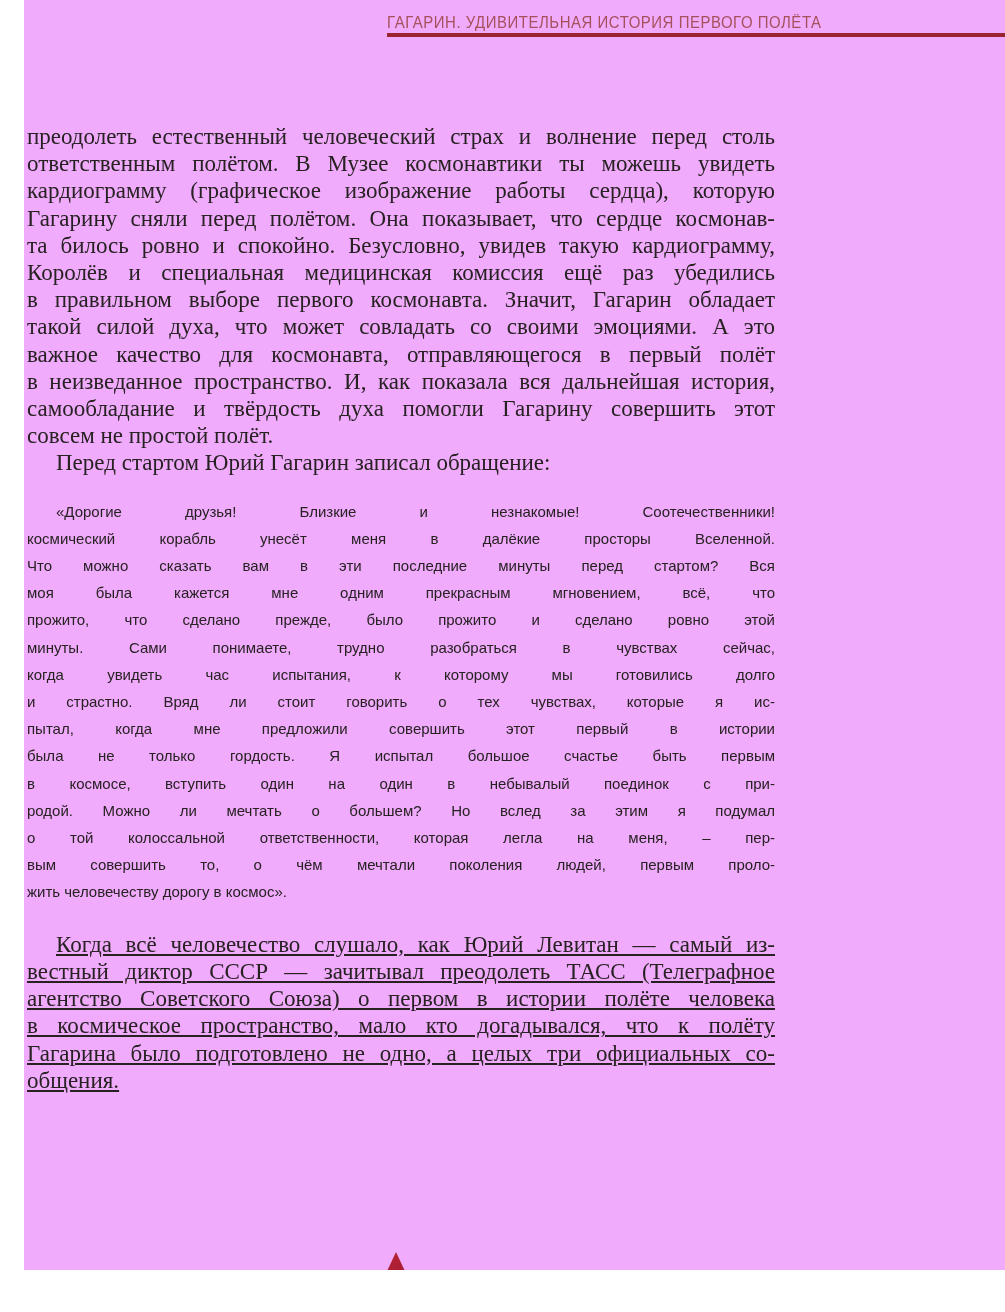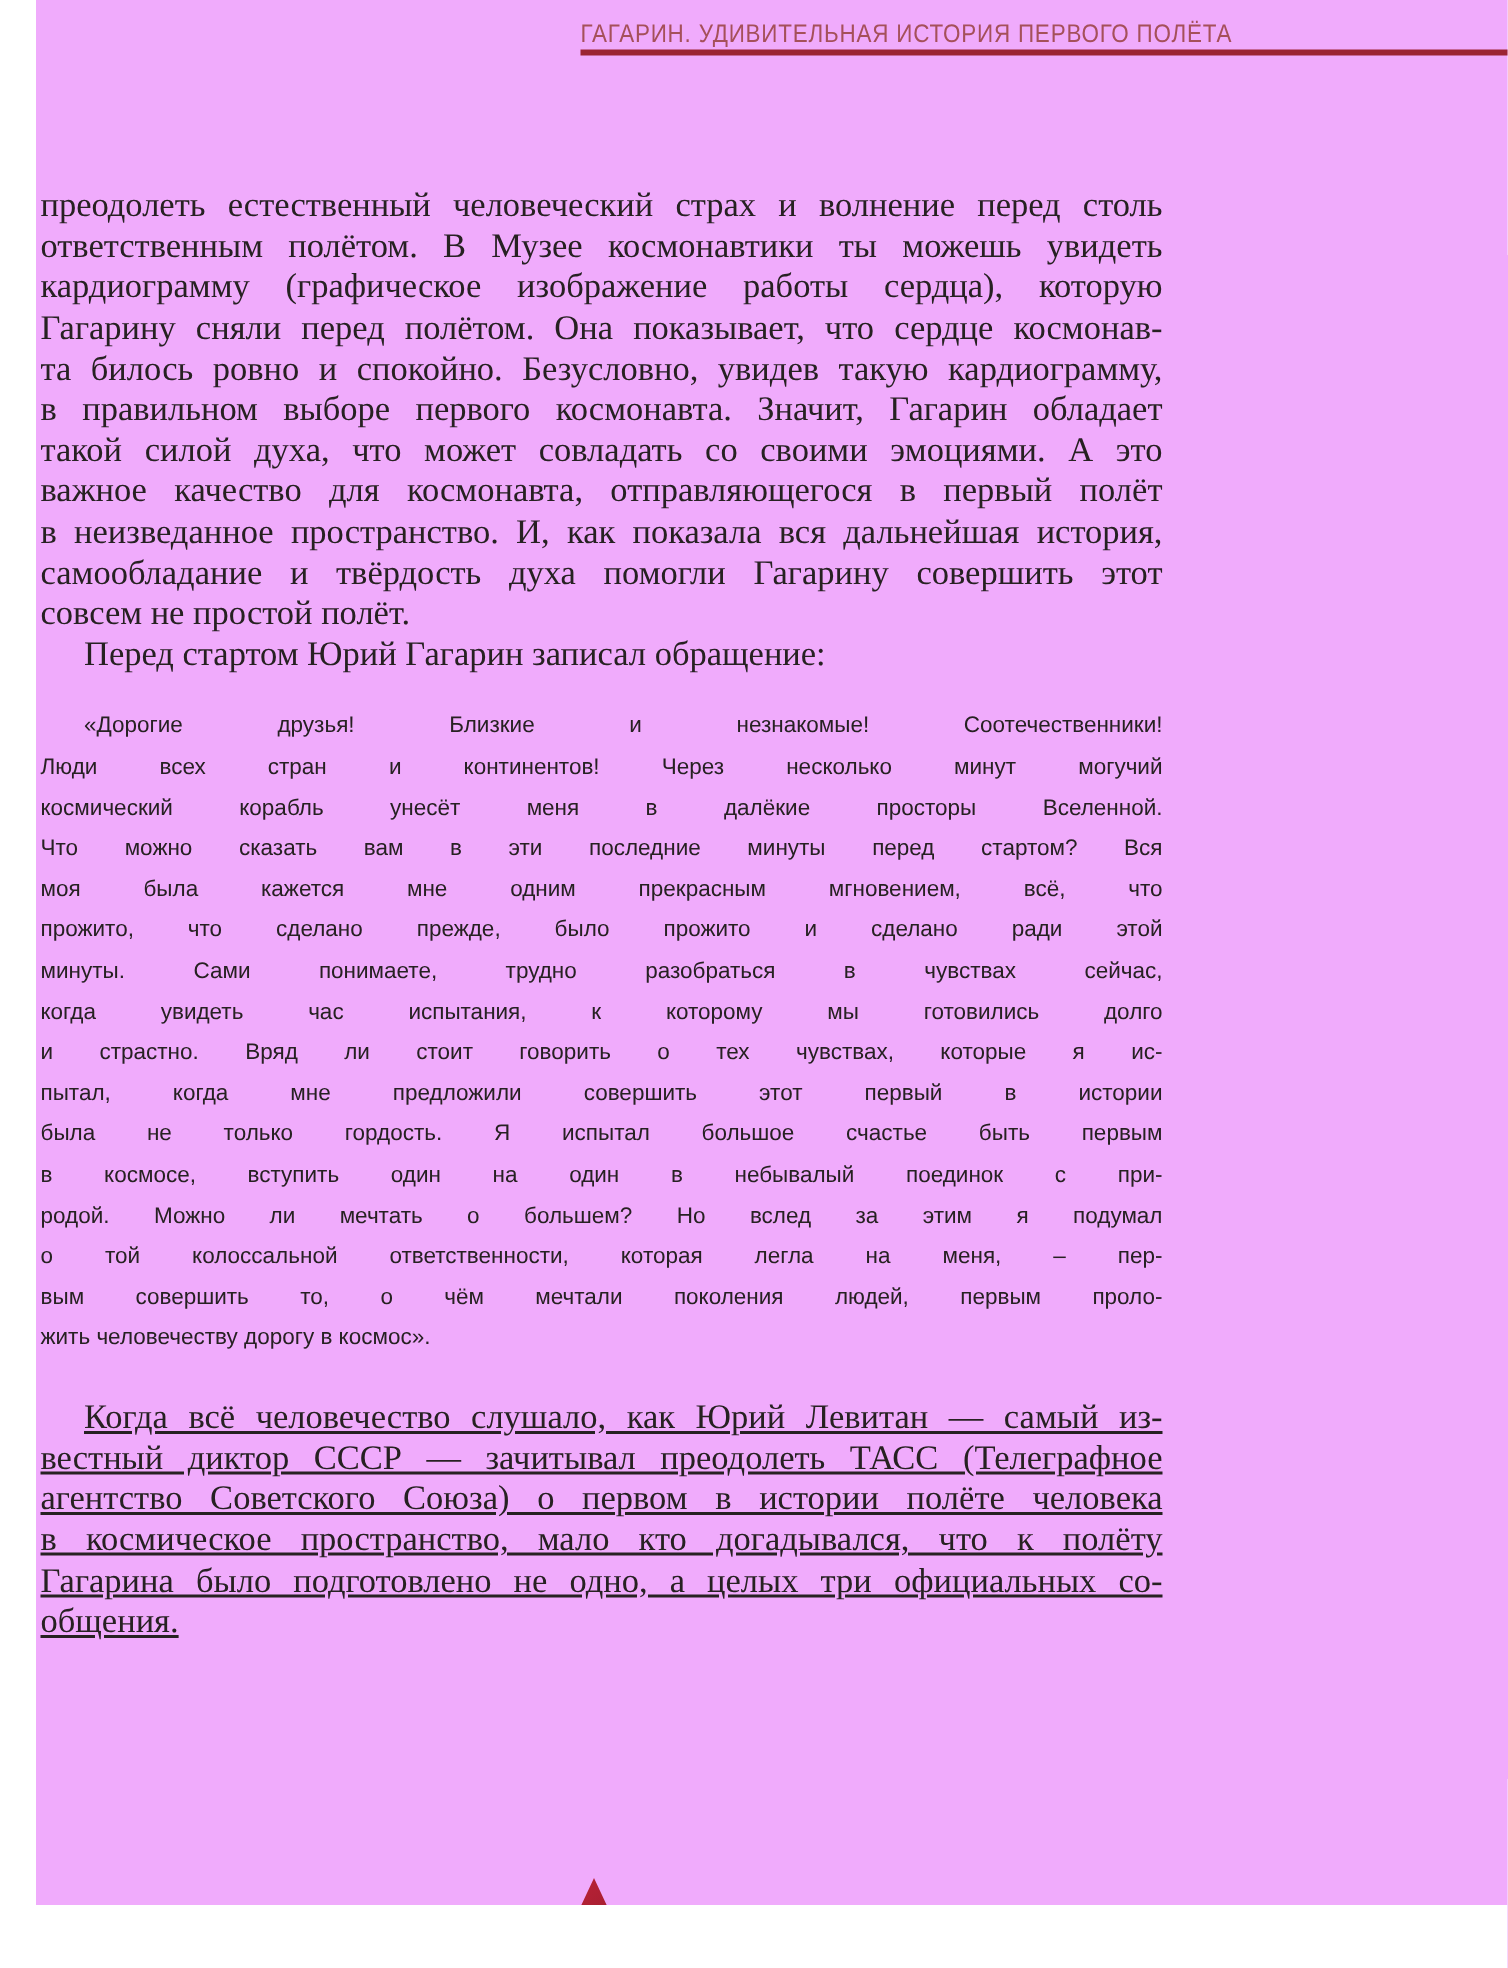--- a/index.html
+++ b/index.html
@@ -84,37 +84,37 @@
     <div class="header-rule" style="background-color: rgb(155, 36, 51);"></div>
   </div>
 
   <div class="body-col" style="color: rgb(39, 33, 34);">
     <div class="para">
         <div class="line">преодолеть естественный человеческий страх и волнение перед столь</div>
         <div class="line">ответственным полётом. В Музее космонавтики ты можешь увидеть</div>
         <div class="line">кардиограмму (графическое изображение работы сердца), которую</div>
         <div class="line">Гагарину сняли перед полётом. Она показывает, что сердце космонав-</div>
         <div class="line">та билось ровно и спокойно. Безусловно, увидев такую кардиограмму,</div>
+        <div class="line">Королёв и специальная медицинская комиссия ещё раз убедились</div>
         <div class="line">в правильном выборе первого космонавта. Значит, Гагарин обладает</div>
         <div class="line">такой силой духа, что может совладать со своими эмоциями. А это</div>
         <div class="line">важное качество для космонавта, отправляющегося в первый полёт</div>
         <div class="line">в неизведанное пространство. И, как показала вся дальнейшая история,</div>
         <div class="line">самообладание и твёрдость духа помогли Гагарину совершить этот</div>
         <div class="line last">совсем не простой полёт.</div>
       </div>
     <div class="para">
         <div class="line last indent">Перед стартом Юрий Гагарин записал обращение:</div>
       </div>
     <div class="para quote-block">
         <div class="line indent">«Дорогие друзья! Близкие и незнакомые! Соотечественники!</div>
-        <div class="line">Люди всех стран и континентов! Через несколько минут могучий</div>
         <div class="line">космический корабль унесёт меня в далёкие просторы Вселенной.</div>
         <div class="line">Что можно сказать вам в эти последние минуты перед стартом? Вся</div>
         <div class="line">моя была кажется мне одним прекрасным мгновением, всё, что</div>
-        <div class="line">прожито, что сделано прежде, было прожито и сделано ради этой</div>
+        <div class="line">прожито, что сделано прежде, было прожито и сделано ровно этой</div>
         <div class="line">минуты. Сами понимаете, трудно разобраться в чувствах сейчас,</div>
         <div class="line">когда увидеть час испытания, к которому мы готовились долго</div>
         <div class="line">и страстно. Вряд ли стоит говорить о тех чувствах, которые я ис-</div>
         <div class="line">пытал, когда мне предложили совершить этот первый в истории</div>
         <div class="line">была не только гордость. Я испытал большое счастье быть первым</div>
         <div class="line">в космосе, вступить один на один в небывалый поединок с при-</div>
         <div class="line">родой. Можно ли мечтать о большем? Но вслед за этим я подумал</div>
         <div class="line">о той колоссальной ответственности, которая легла на меня, – пер-</div>
         <div class="line">вым совершить то, о чём мечтали поколения людей, первым проло-</div>
         <div class="line last">жить человечеству дорогу в космос».</div>

